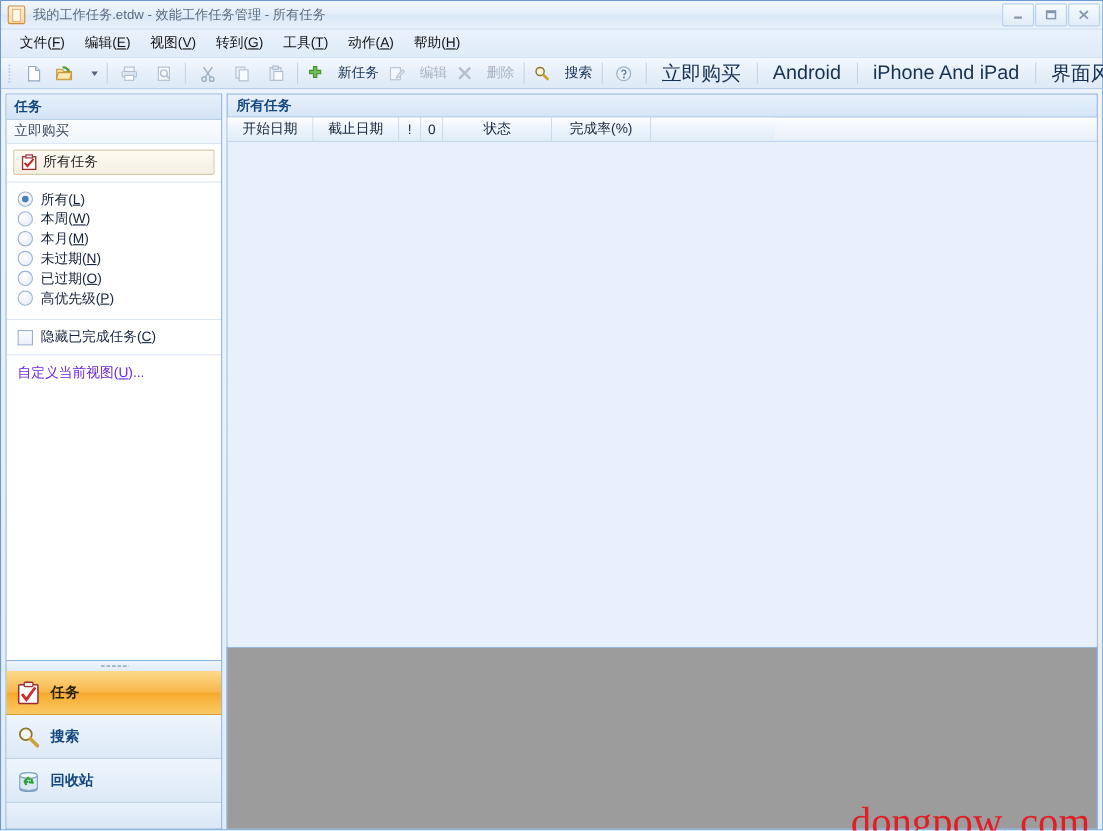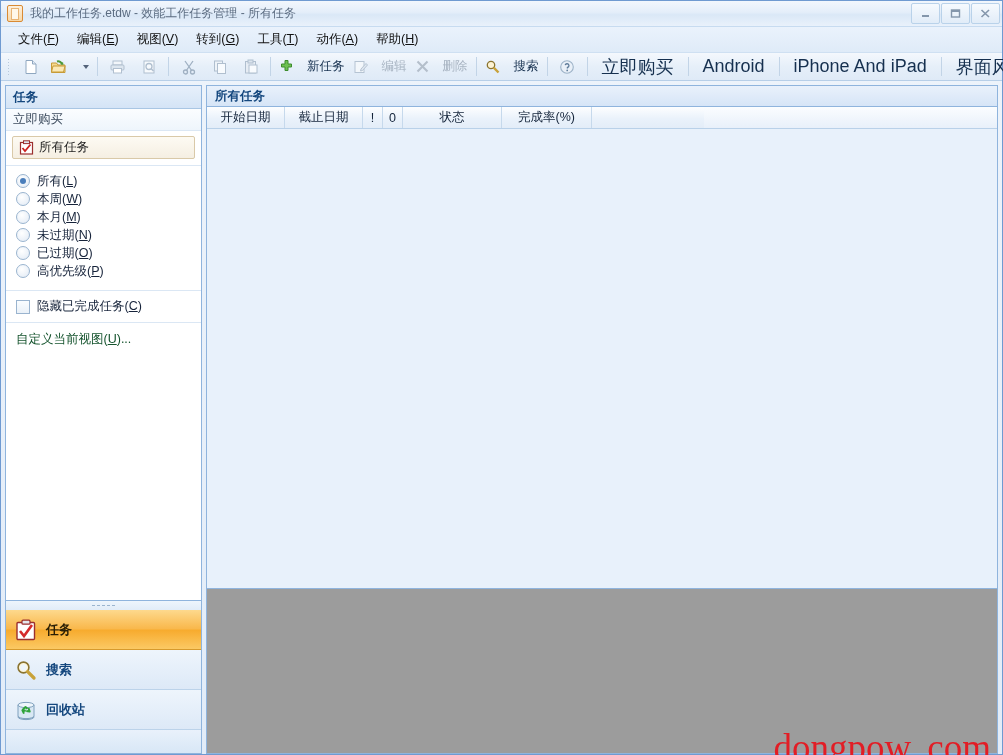--- a/index.html
+++ b/index.html
@@ -241,21 +241,21 @@
     background: linear-gradient(180deg,#fafdff,#eaf1f8);
     flex:none;
   }
   .custom-link-wrap {
     border-top: 1px solid #dbe7f4;
     padding: 8px 0 0 10px;
     flex: none;
   }
   .custom-link {
     font-size: 12.5px;
-    color: #14532d;
+    color: #6d28d9;
     text-decoration: none;
   }
   .custom-link u { text-decoration: underline; }
   .nav-filler { flex: 1; min-height: 0; }
 
   .nav-grip {
     height: 9px;
     background: linear-gradient(180deg,#eef5fc,#e1ecf8);
     border-left: 1px solid #8fb4dd;
     border-right: 1px solid #8fb4dd;

